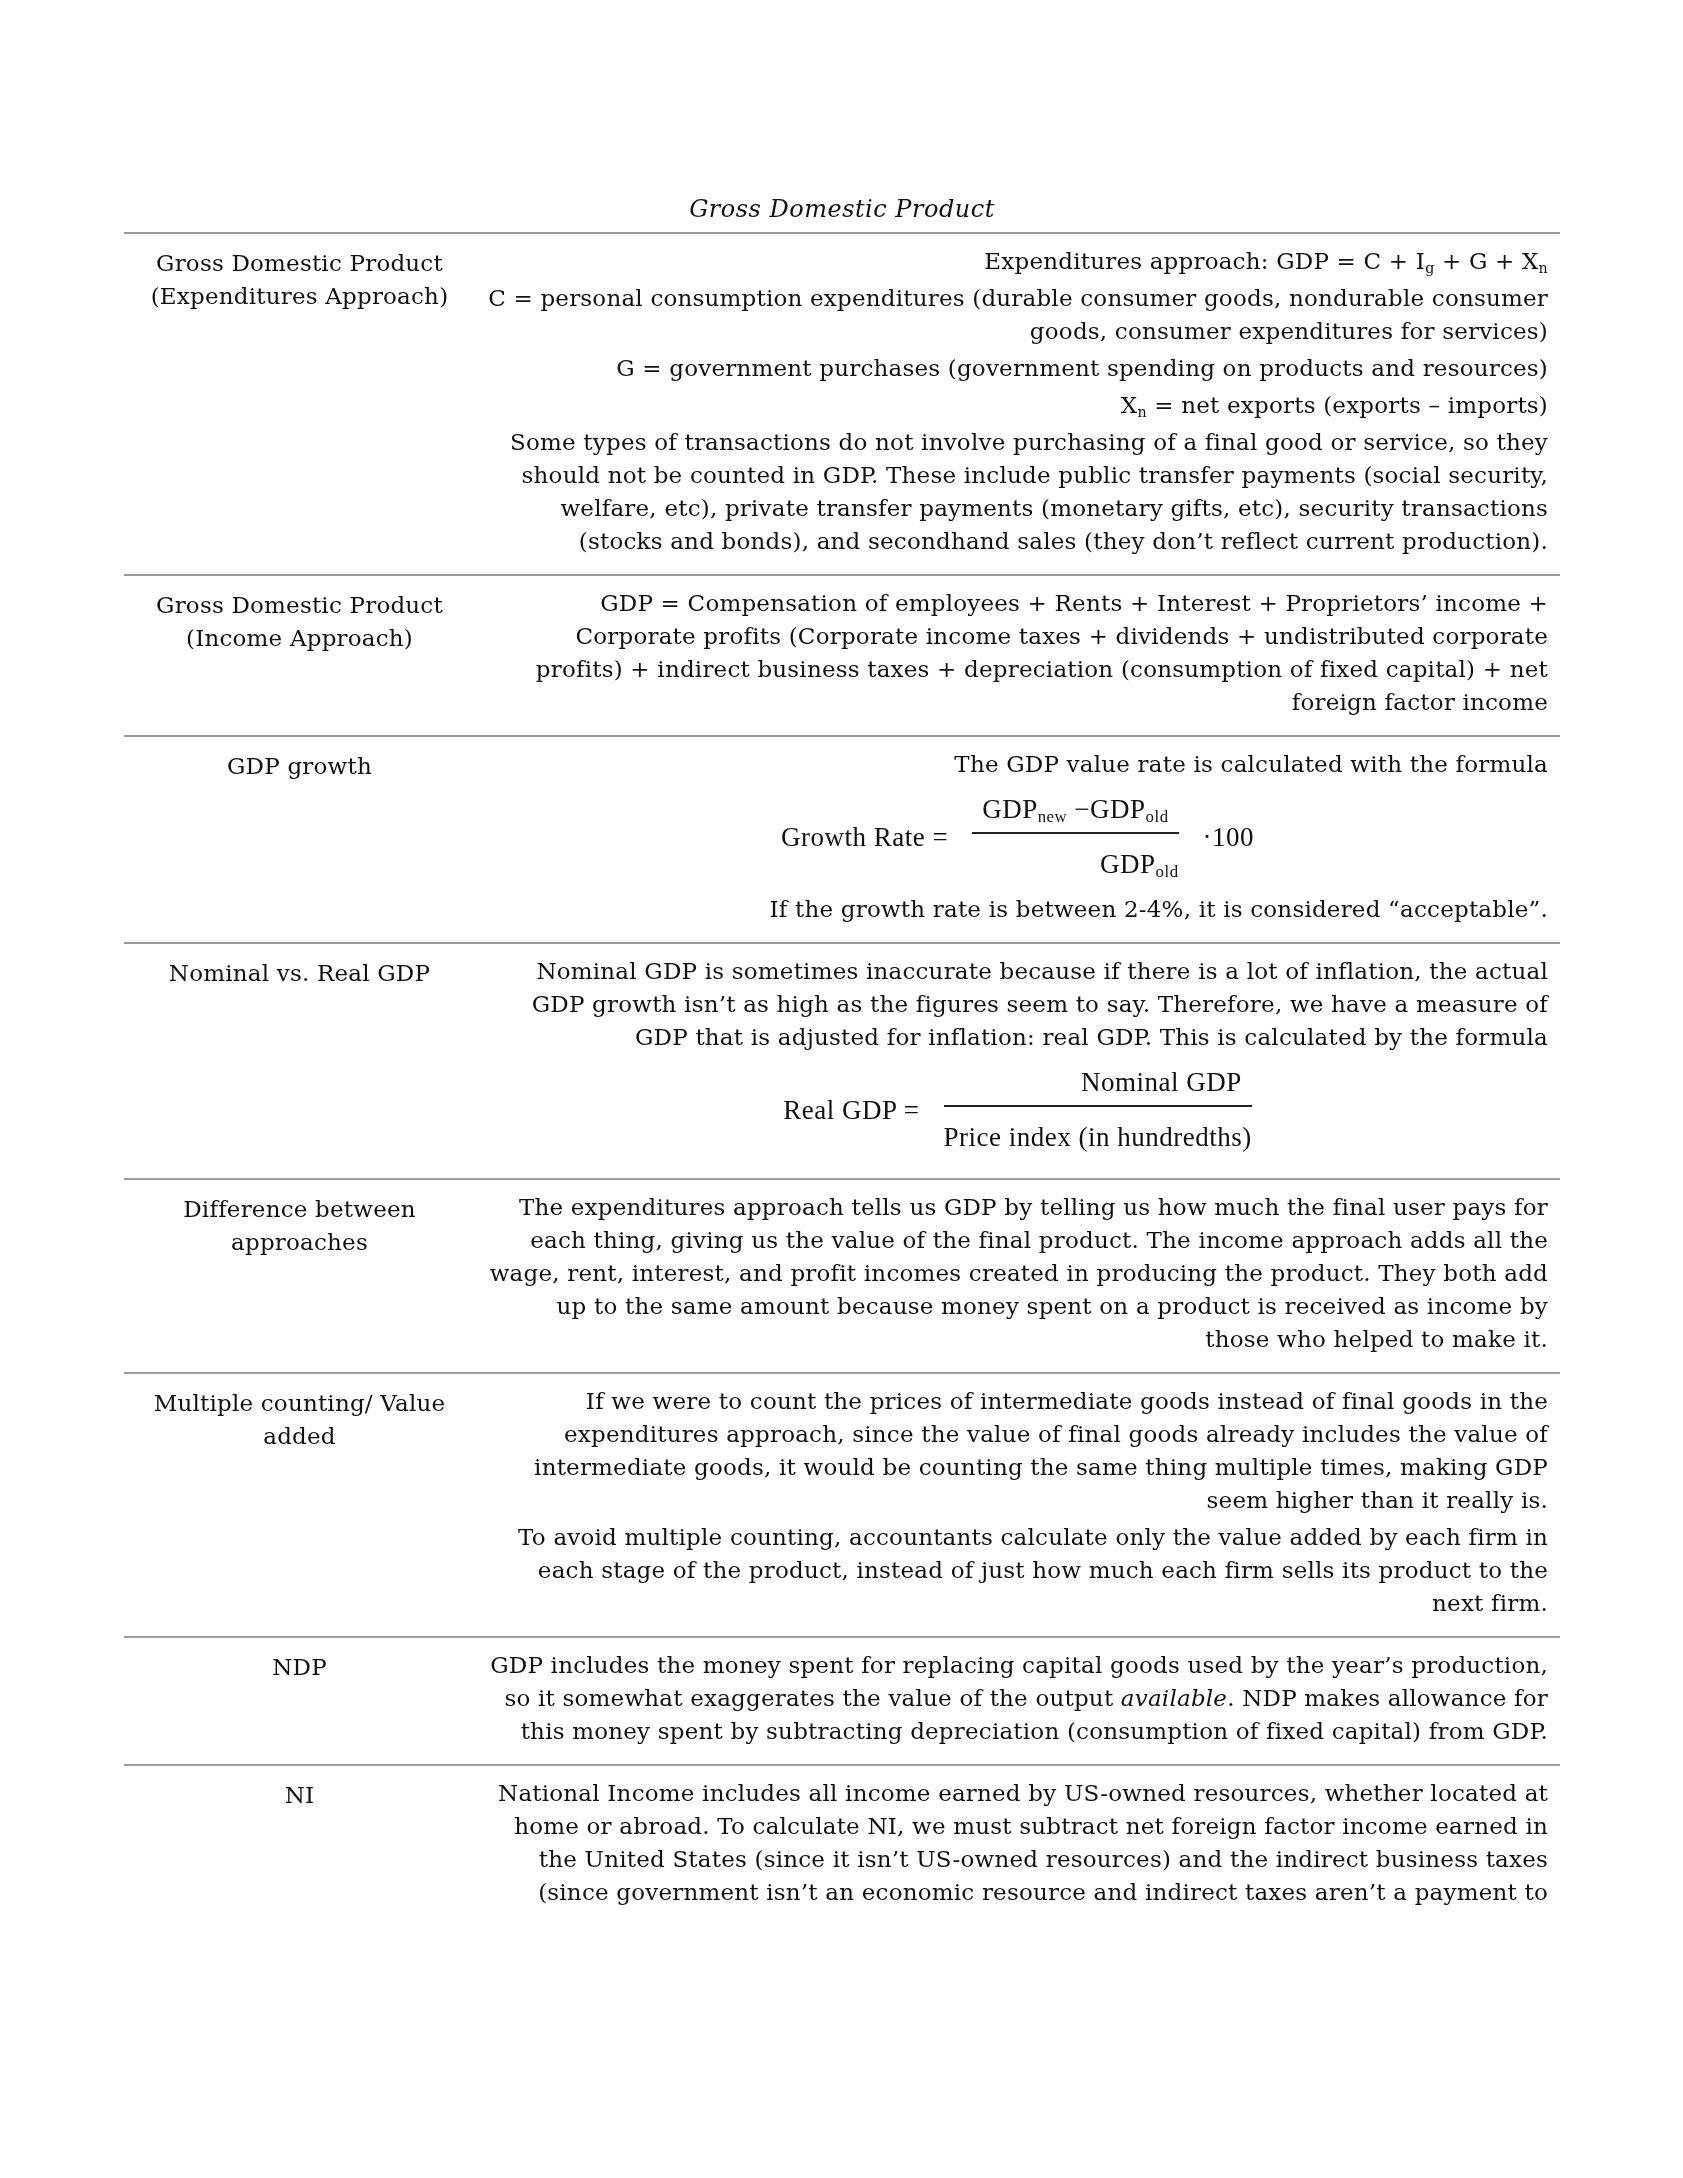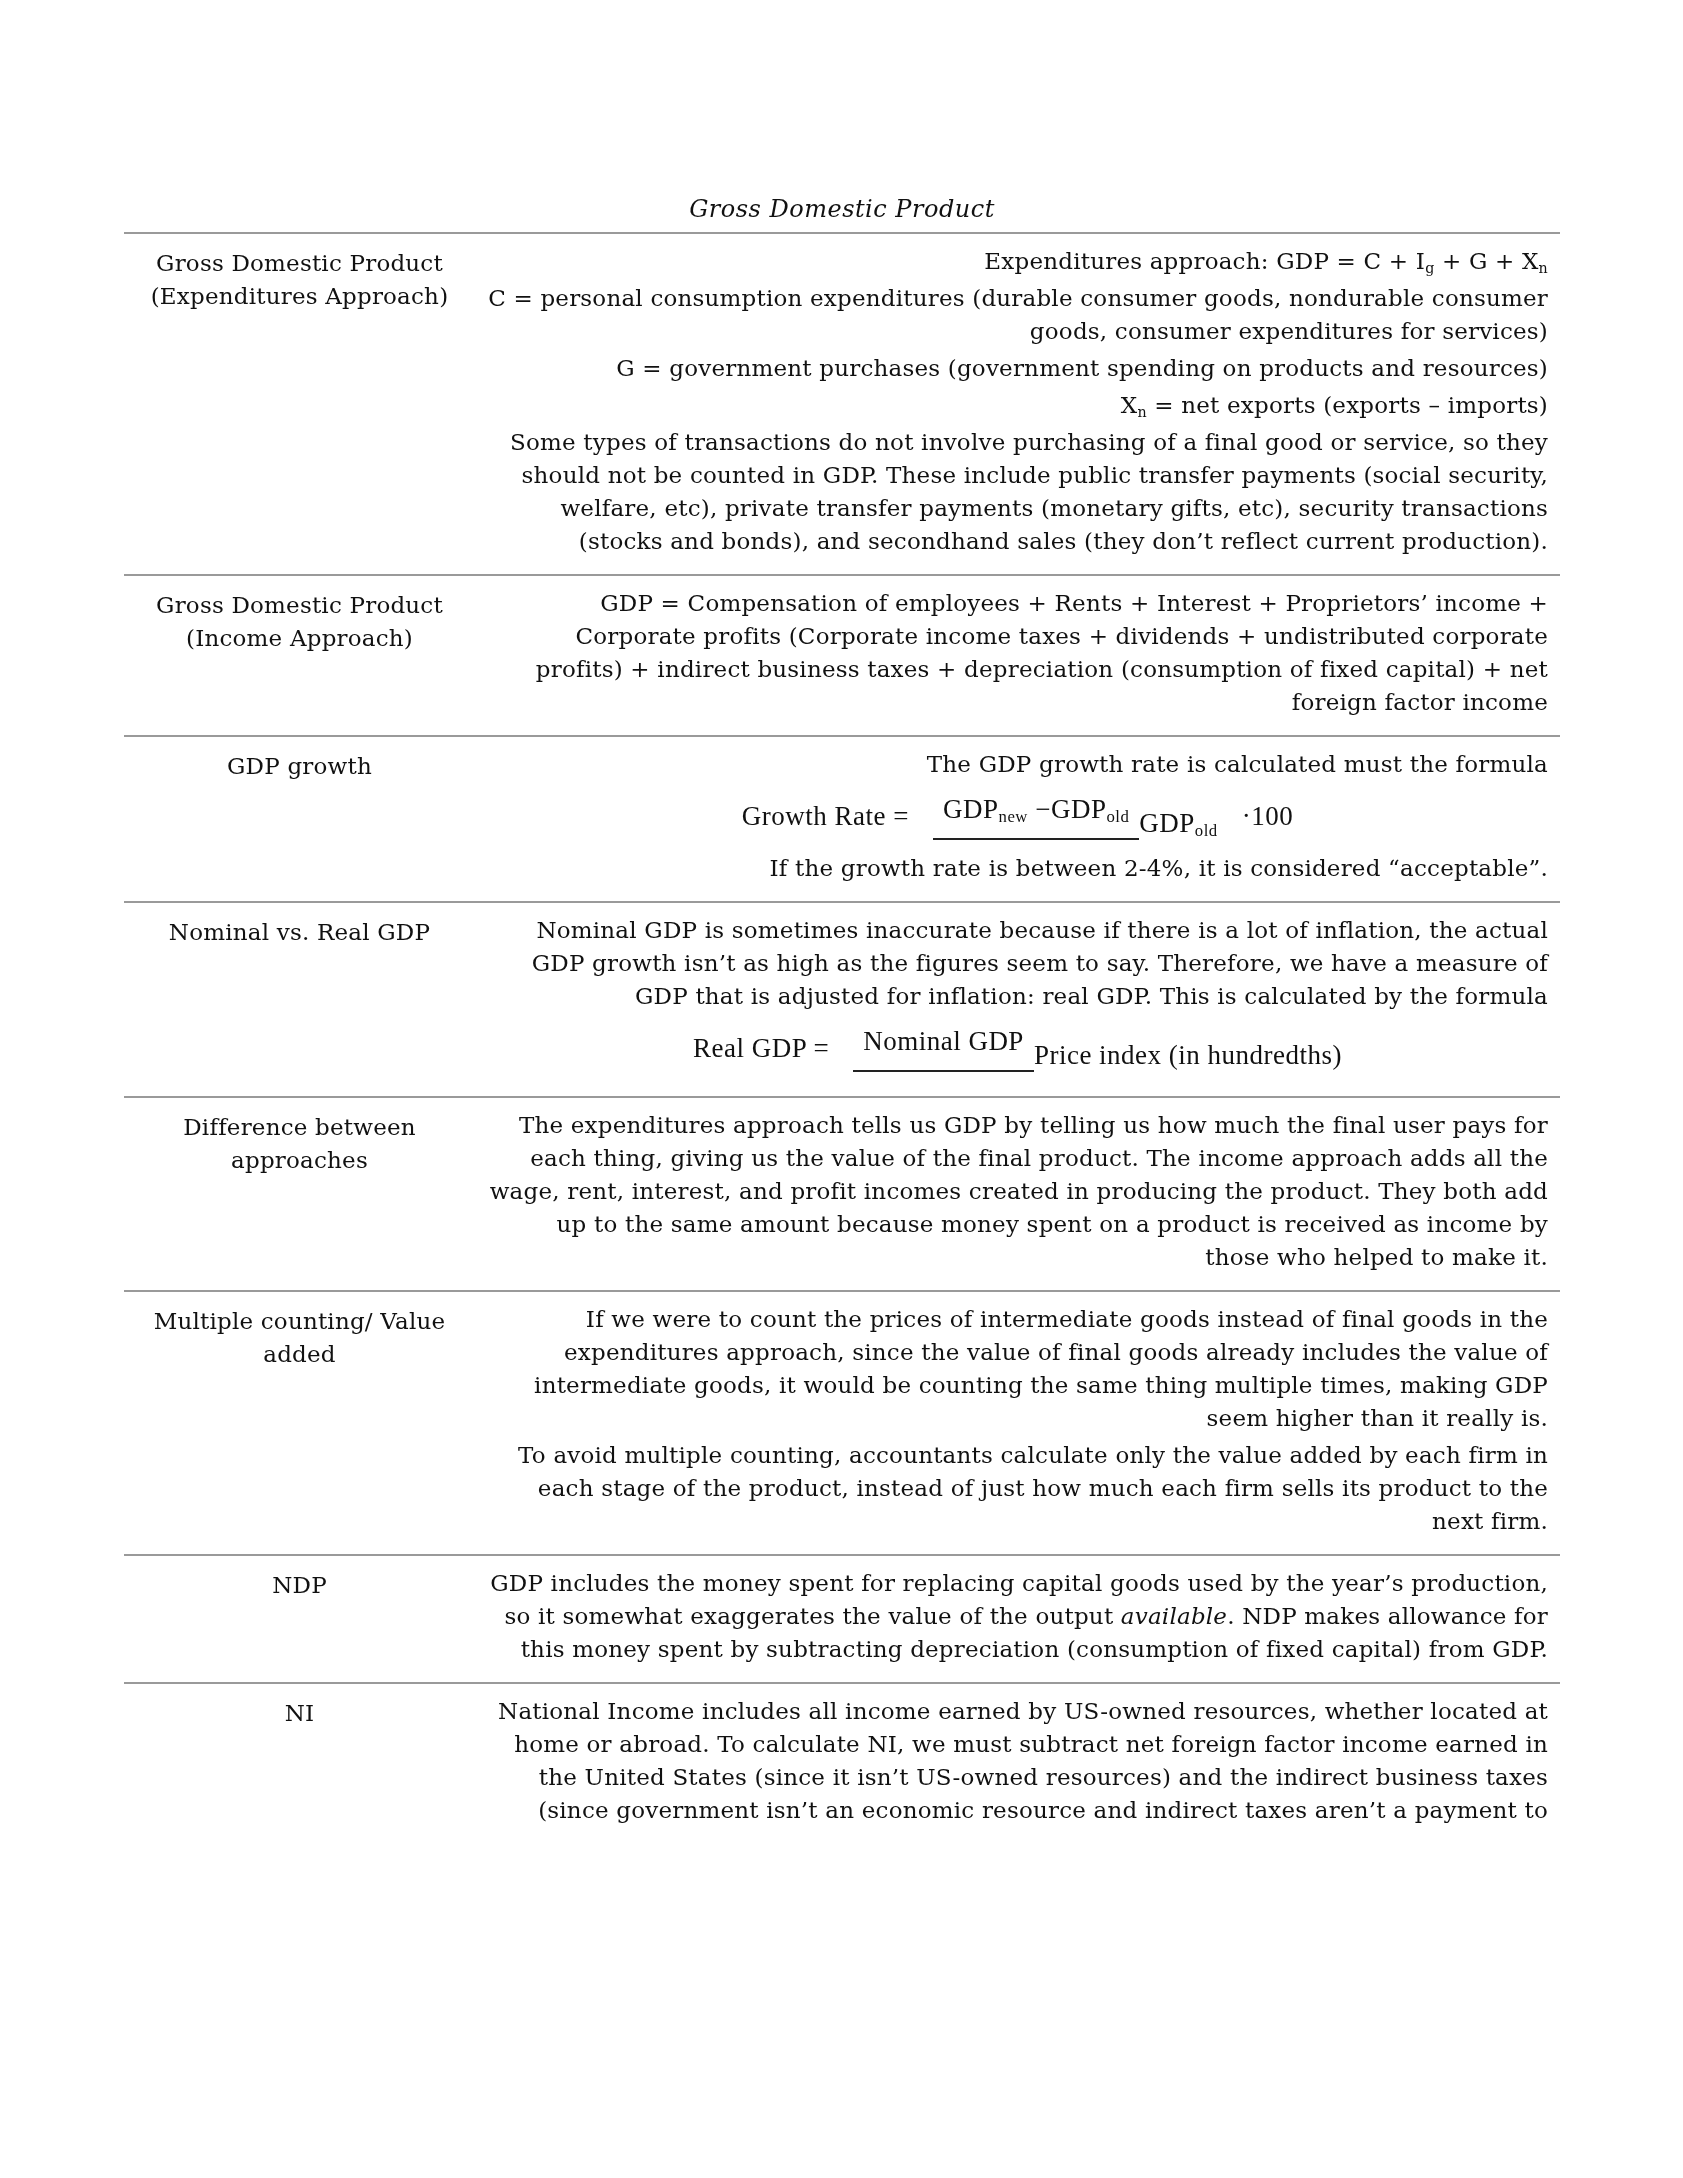--- a/index.html
+++ b/index.html
@@ -64,22 +64,22 @@
     align-items: center;
     justify-content: center;
     gap: 24px;
     margin: 12px 0;
     font-family: "Liberation Serif", serif;
     font-size: 27px;
     letter-spacing: 0.5px;
   }
   .frac {
     display: inline-flex;
-    flex-direction: row;
-    text-align: left;
+    flex-direction: column;
+    text-align: right;
   }
   .frac .num {
     border-bottom: 2px solid #222;
     padding: 0 10px 6px 10px;
   }
   .frac .den { padding-top: 14px; }
   .emph { font-style: italic; }
 </style>
 </head>
 <body>
@@ -111,21 +111,21 @@
     <div class="tright">
       <p>GDP = Compensation of employees + Rents + Interest + Proprietors’ income + Corporate profits (Corporate income taxes + dividends + undistributed corporate profits) + indirect business taxes + depreciation (consumption of fixed capital) + net foreign factor income</p>
     </div>
   </div>
 
   <div class="trow">
     <div class="tleft">
       <div>GDP growth</div>
     </div>
     <div class="tright">
-      <p>The GDP growth rate is calculated must the formula</p>
+      <p>The GDP value rate is calculated with the formula</p>
       <div class="formula-line">
         <span>Growth Rate =</span>
         <span class="frac">
           <span class="num"><span>GDP</span><sub>new</sub><span> −GDP</span><sub>old</sub></span>
           <span class="den"><span>GDP</span><sub>old</sub></span>
         </span>
         <span>·100</span>
       </div>
       <p>If the growth rate is between 2-4%, it is considered “acceptable”.</p>
     </div>

